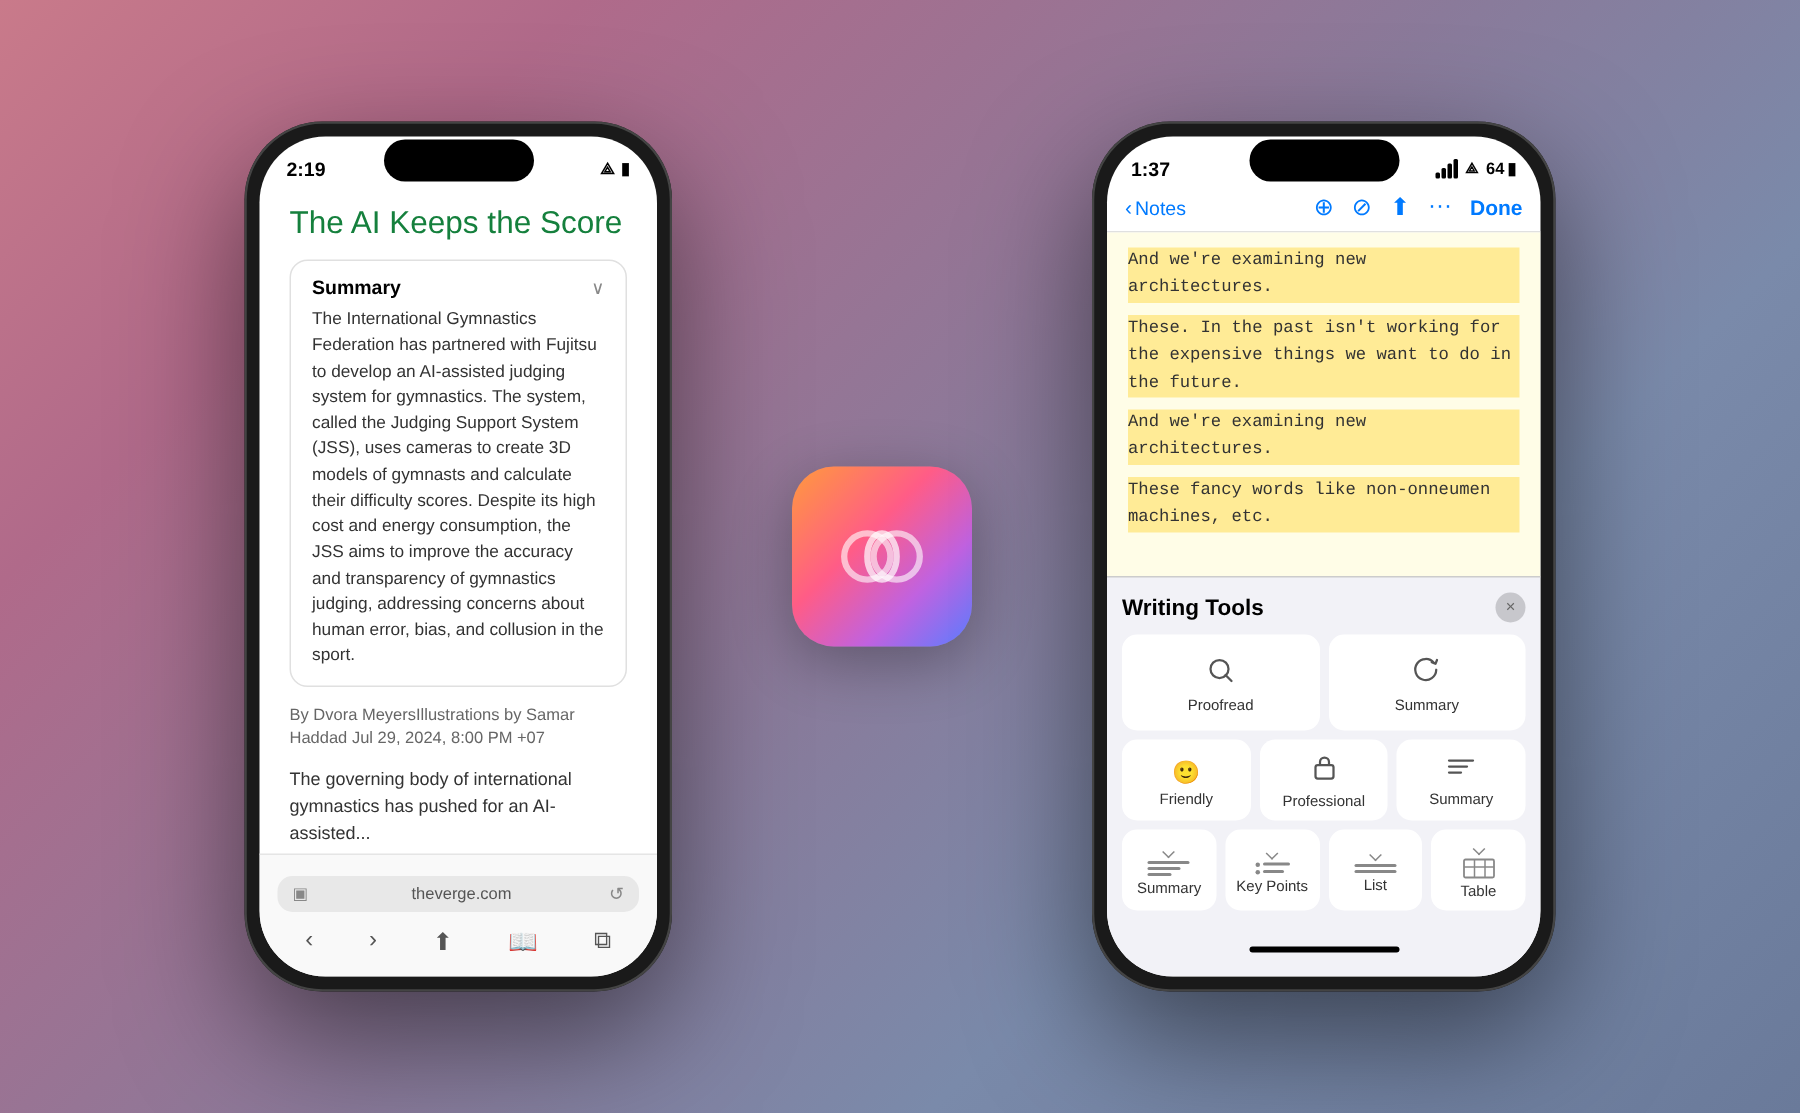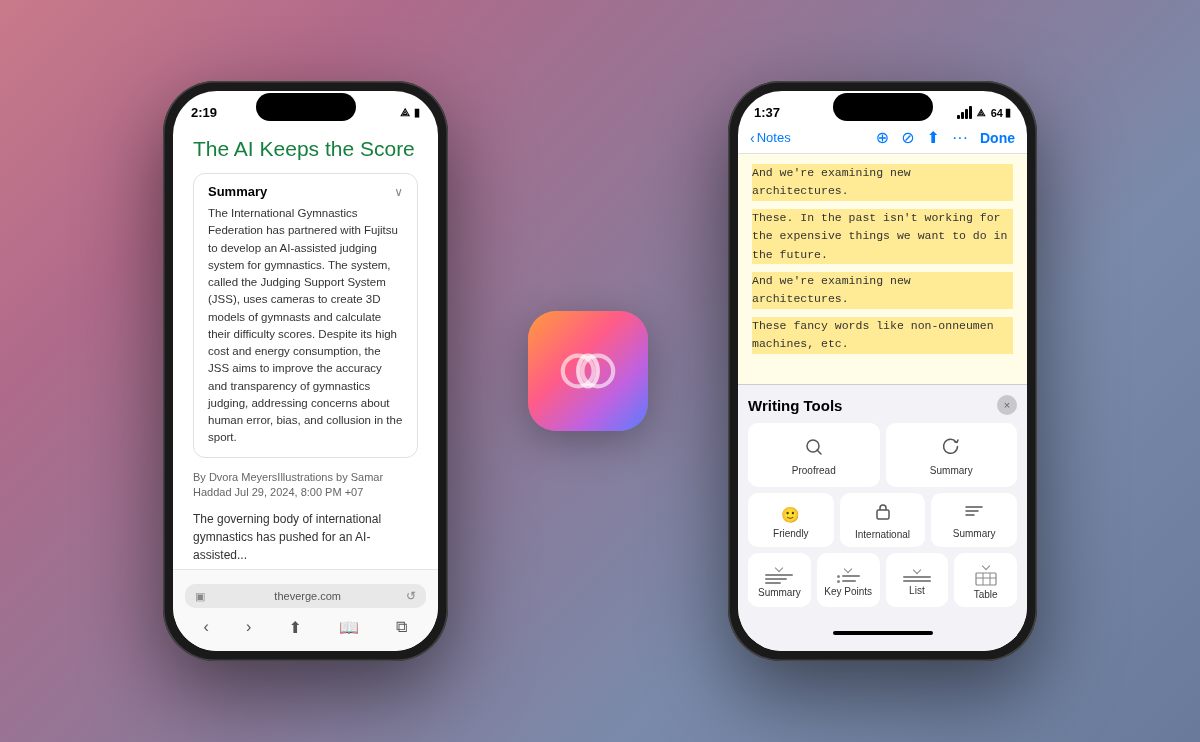--- a/index.html
+++ b/index.html
@@ -554,21 +554,21 @@
           <span class="wt-icon wt-icon-friendly"></span>
           <span class="wt-label">Friendly</span>
         </div>
         <div class="wt-btn wt-btn-medium">
           <span class="wt-icon">
             <svg width="18" height="18" viewBox="0 0 18 18" fill="none">
                 <rect x="3" y="7" width="12" height="9" rx="1.5" stroke="#555" stroke-width="1.5"></rect>
                 <path d="M6 7V5a3 3 0 0 1 6 0v2" stroke="#555" stroke-width="1.5"></path>
               </svg>
           </span>
-          <span class="wt-label">International</span>
+          <span class="wt-label">Professional</span>
         </div>
         <div class="wt-btn wt-btn-medium">
           <span class="wt-icon">
             <svg width="20" height="16" viewBox="0 0 20 16" fill="none">
               <line x1="2" y1="3" x2="18" y2="3" stroke="#555" stroke-width="1.5" stroke-linecap="round"></line>
               <line x1="2" y1="7" x2="14" y2="7" stroke="#555" stroke-width="1.5" stroke-linecap="round"></line>
               <line x1="2" y1="11" x2="10" y2="11" stroke="#555" stroke-width="1.5" stroke-linecap="round"></line>
             </svg>
           </span>
           <span class="wt-label">Summary</span>

